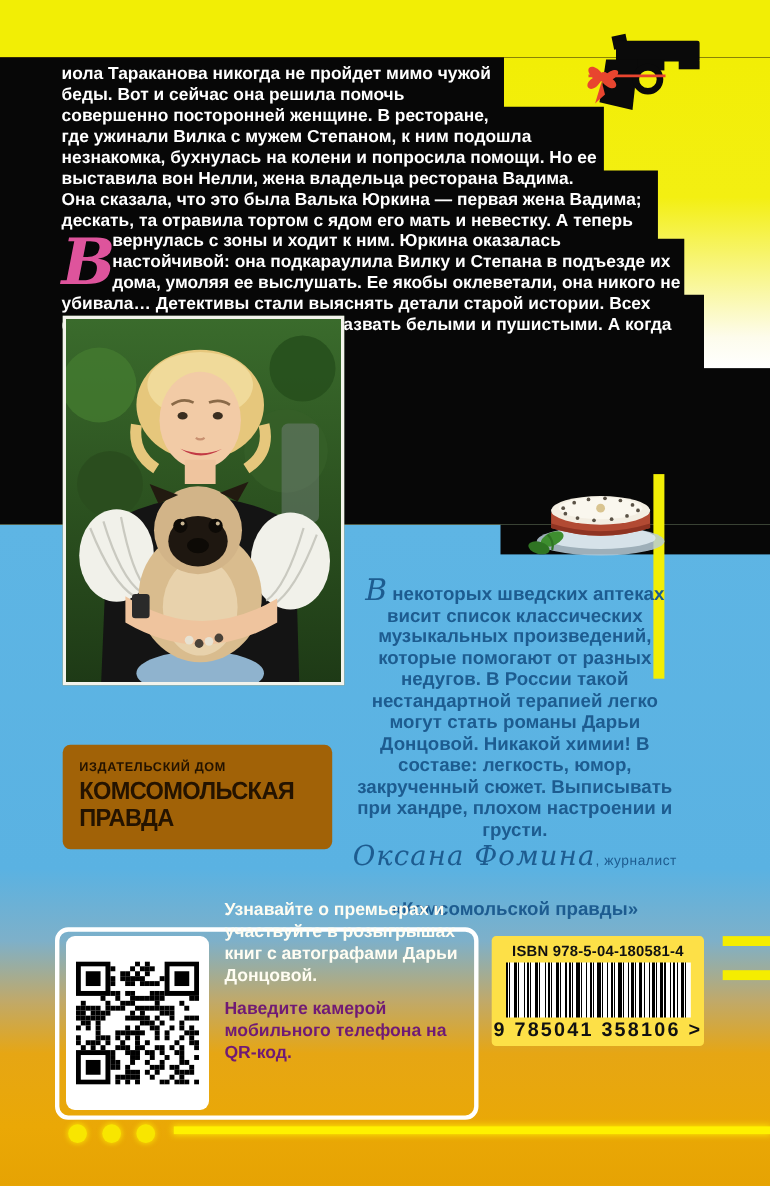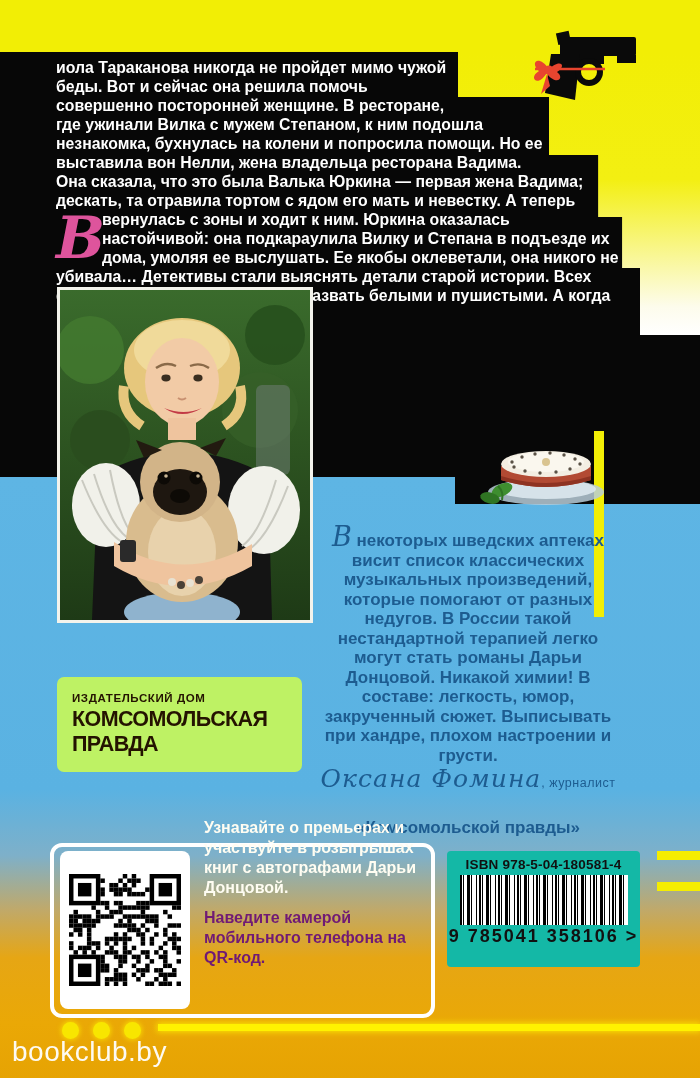--- a/index.html
+++ b/index.html
@@ -35,34 +35,34 @@
   .cake{position:absolute;left:472px;top:428px;width:142px;height:80px;z-index:4;}
   
   .quote{position:absolute;left:318px;top:528px;width:300px;color:#1D5C90;z-index:4;
          font-size:17px;line-height:19.5px;font-weight:bold;text-align:center;}
   .qcap{font-family:"DejaVu Serif",serif;font-style:italic;font-size:27px;line-height:18px;font-weight:normal;}
   .sig{margin-top:4px;}
   .sname{font-family:"DejaVu Serif",serif;font-style:italic;font-size:25px;font-weight:normal;letter-spacing:1px;}
   .srole{font-size:12.5px;font-weight:normal;letter-spacing:.5px;}
   .ssource{margin-top:24px;font-size:17px;font-weight:bold;}
   
-  .publisher{position:absolute;left:57px;top:677px;width:245px;height:95px;background:#bef264;
+  .publisher{position:absolute;left:57px;top:677px;width:245px;height:95px;background:#a16207;
              border-radius:7px;z-index:4;color:#241300;padding:0;}
   .pub1{margin:15px 0 2px 15px;font-size:11.5px;font-weight:bold;letter-spacing:.6px;}
   .pub2{margin:2px 0 0 15px;font-size:21.5px;font-weight:bold;letter-spacing:-0.6px;transform:scaleY(1.05);transform-origin:left top;}
   .pub3{margin:0 0 0 15px;font-size:21.5px;font-weight:bold;letter-spacing:-0.6px;transform:scaleY(1.05);transform-origin:left top;}
   
   .qr-frame{position:absolute;left:50px;top:843px;width:377px;height:167px;border:4px solid #FFFFFF;border-radius:12px;z-index:4;}
   .qr-box{position:absolute;left:60px;top:851px;width:130px;height:158px;background:#FFFFFF;border-radius:8px;z-index:5;
           display:flex;align-items:center;justify-content:center;}
   .qr-text{position:absolute;left:204px;top:818px;width:228px;z-index:5;color:#FFFDF2;font-size:16px;font-weight:bold;line-height:20px;}
   .qr-text .p2{margin-top:10px;color:#701a75;}
   .qr-text p{margin:0;}
   
-  .isbn-box{position:absolute;left:447px;top:851px;width:193px;height:116px;background:#14b8a6;border-radius:4px;z-index:5;
+  .isbn-box{position:absolute;left:447px;top:851px;width:193px;height:100px;background:#fde047;border-radius:4px;z-index:5;
             text-align:center;color:#111;}
   .isbn-label{margin-top:6px;font-size:13.5px;font-weight:bold;letter-spacing:.2px;}
   .barcode{margin:3px auto 0 auto;width:168px;height:50px;
     background:repeating-linear-gradient(90deg,#000 0 2px,#fff 2px 3px,#000 3px 4px,#fff 4px 7px,#000 7px 10px,#fff 10px 11px,#000 11px 12px,#fff 12px 16px,#000 16px 17px,#fff 17px 19px);}
   .isbn-digits{font-size:18px;font-weight:bold;letter-spacing:2px;margin-top:1px;}
   .dash{position:absolute;left:657px;width:43px;height:9px;background:#F5ED00;z-index:5;}
   .dash1{top:851px;} .dash2{top:882px;}
   
   .bline{position:absolute;left:158px;top:1024px;width:542px;height:7px;background:#FFF200;z-index:5;
          box-shadow:0 0 6px 1px rgba(255,242,0,.8);}
@@ -446,15 +446,14 @@
       <span>9 785041 358106</span> <span>&gt;</span>
     </div>
   </div>
   <div class="dash dash1"></div>
   <div class="dash dash2"></div>
 
   <div class="dot d1"></div>
   <div class="dot d2"></div>
   <div class="dot d3"></div>
   <div class="bline"></div>
-  <div class="watermark">bookclub.by</div>
 
 </div>
 
 </body></html>

